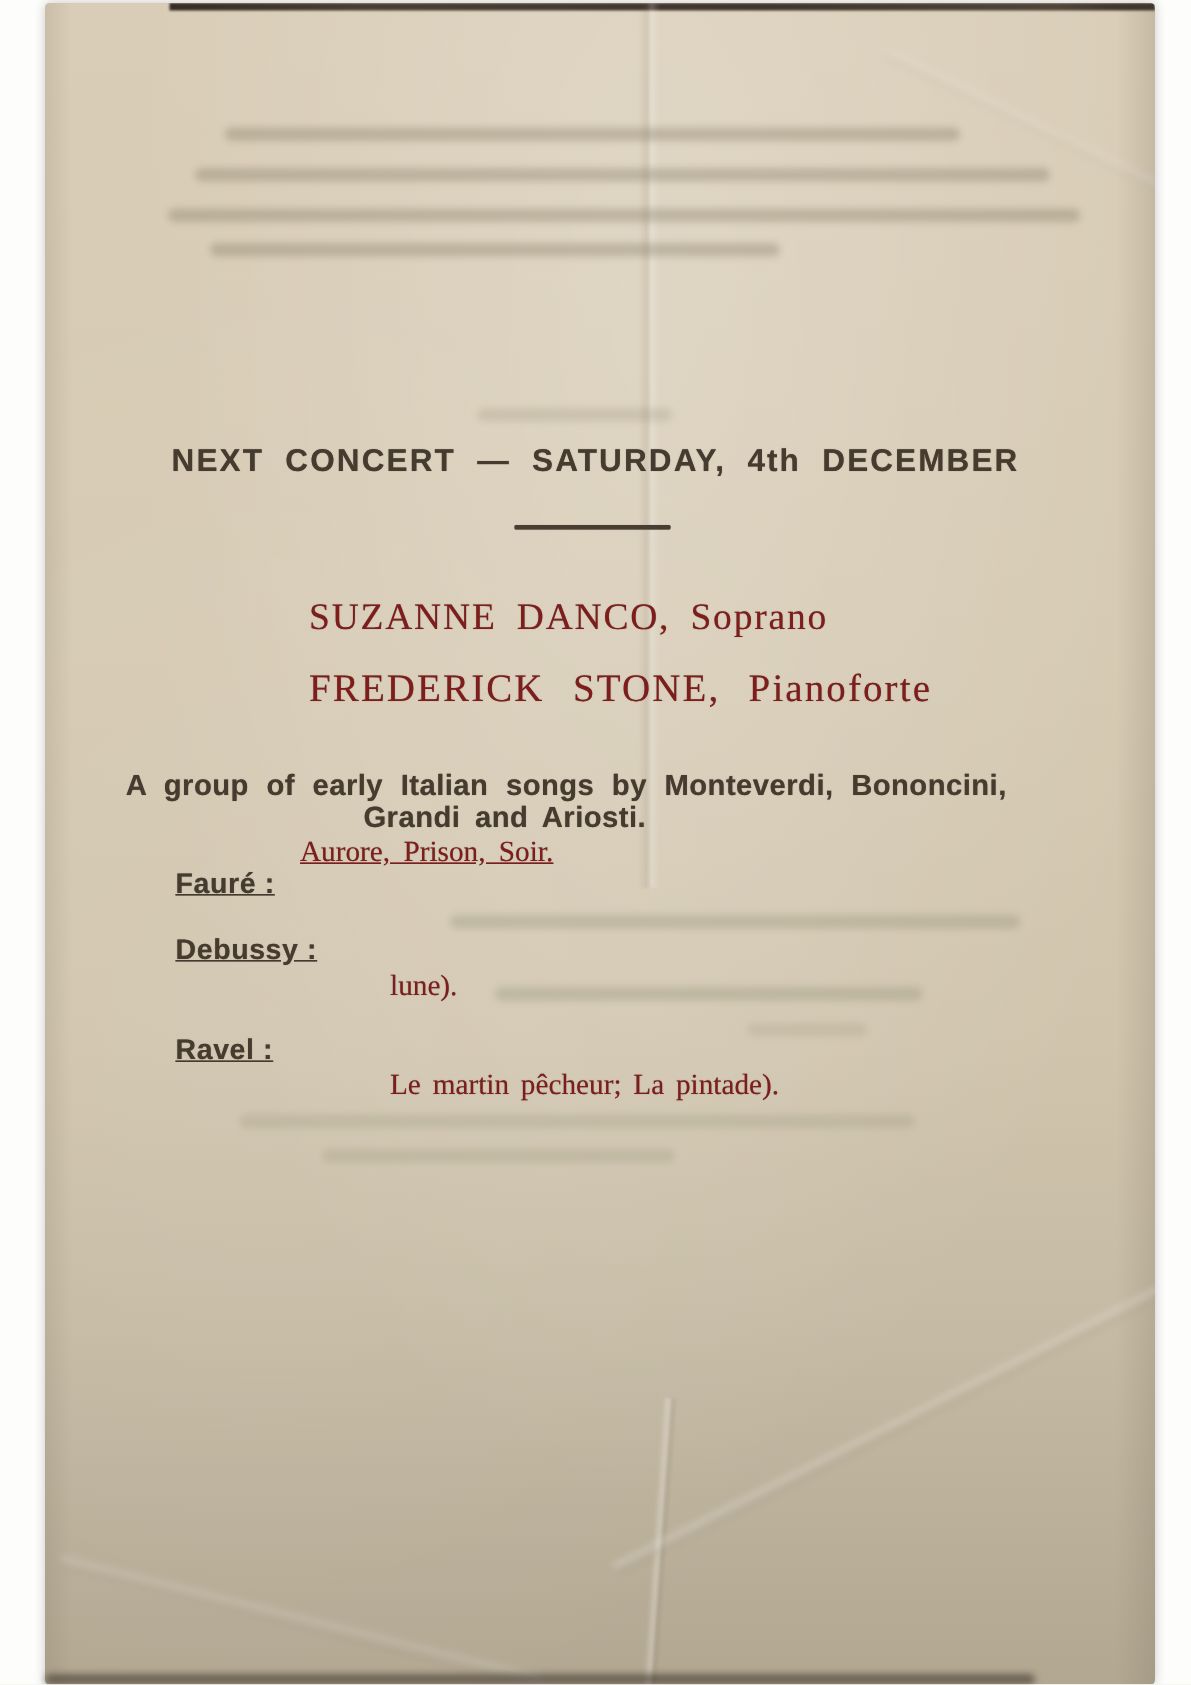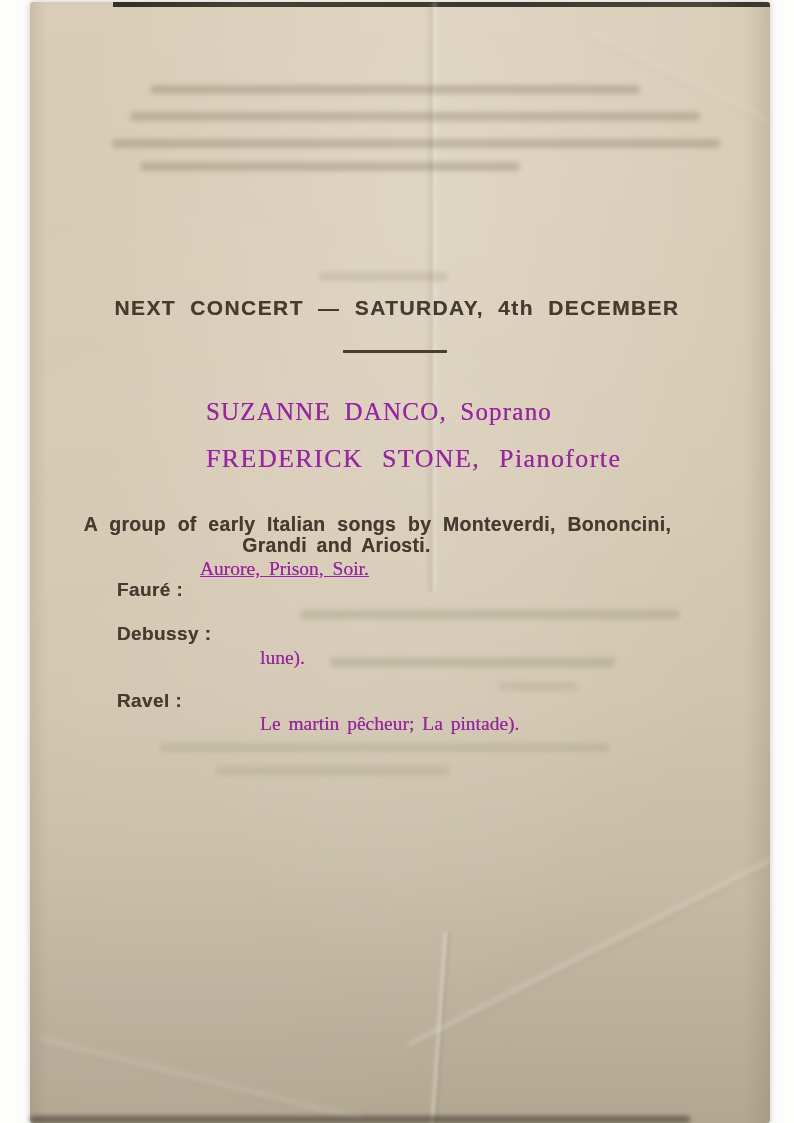--- a/index.html
+++ b/index.html
@@ -57,32 +57,32 @@
     background:linear-gradient(to right,rgba(110,98,80,.14),rgba(110,98,80,0));
   }
   
   .ghost{position:absolute;height:9px;border-radius:5px;
     background:rgba(116,106,82,.30);filter:blur(2.6px);}
   .ghost.green{background:rgba(108,112,80,.22);}
   
   .txt{position:absolute;white-space:nowrap;line-height:1;
     color:#453b2f;text-shadow:0 0 .6px rgba(64,54,42,.65);}
   .sans-b{font-family:"Liberation Sans",sans-serif;font-weight:bold;}
-  .serif{font-family:"Liberation Serif",serif;color:#a21caf;text-align:center;}
+  .serif{font-family:"Liberation Serif",serif;color:#7f1d1d;text-align:center;}
   .heading{left:0;width:794px;text-align:center;top:297px;font-size:21px;
     letter-spacing:1.4px;word-spacing:7px;}
   .rule{position:absolute;left:343px;top:350px;width:104px;height:3px;
     background:#473d31;border-radius:1px;box-shadow:0 0 .5px rgba(64,54,42,.7);}
   .performer-1{left:206px;top:399px;font-size:25px;letter-spacing:1.2px;word-spacing:6px;}
   .performer-2{left:206px;top:446px;font-size:26px;letter-spacing:1.4px;word-spacing:11px;}
   .intro-1{left:0;width:755px;text-align:center;top:515px;font-size:19.5px;
     letter-spacing:.3px;word-spacing:6px;}
   .intro-2{left:0;width:673px;text-align:center;top:536px;font-size:19.5px;
     letter-spacing:.3px;word-spacing:4px;}
-  .composer{font-size:19px;letter-spacing:.4px;}
+  .composer{font-size:19px;letter-spacing:.4px;text-decoration:underline;}
   .works{font-size:19.5px;}
   .c-faure{left:117px;top:580px;}
   .w-faure{left:200px;top:559px;word-spacing:4px;text-decoration:underline;}
   .c-debussy{left:117px;top:624px;text-align:right;}
   .w-debussy1{left:217px;top:623px;word-spacing:4px;letter-spacing:.5px;}
   .w-debussy2{left:260px;top:648px;}
   .c-ravel{left:117px;top:691px;}
   .w-ravel1{left:195px;top:690px;word-spacing:3px;letter-spacing:.5px;}
   .w-ravel2{left:260px;top:714px;word-spacing:3px;}
 </style>

